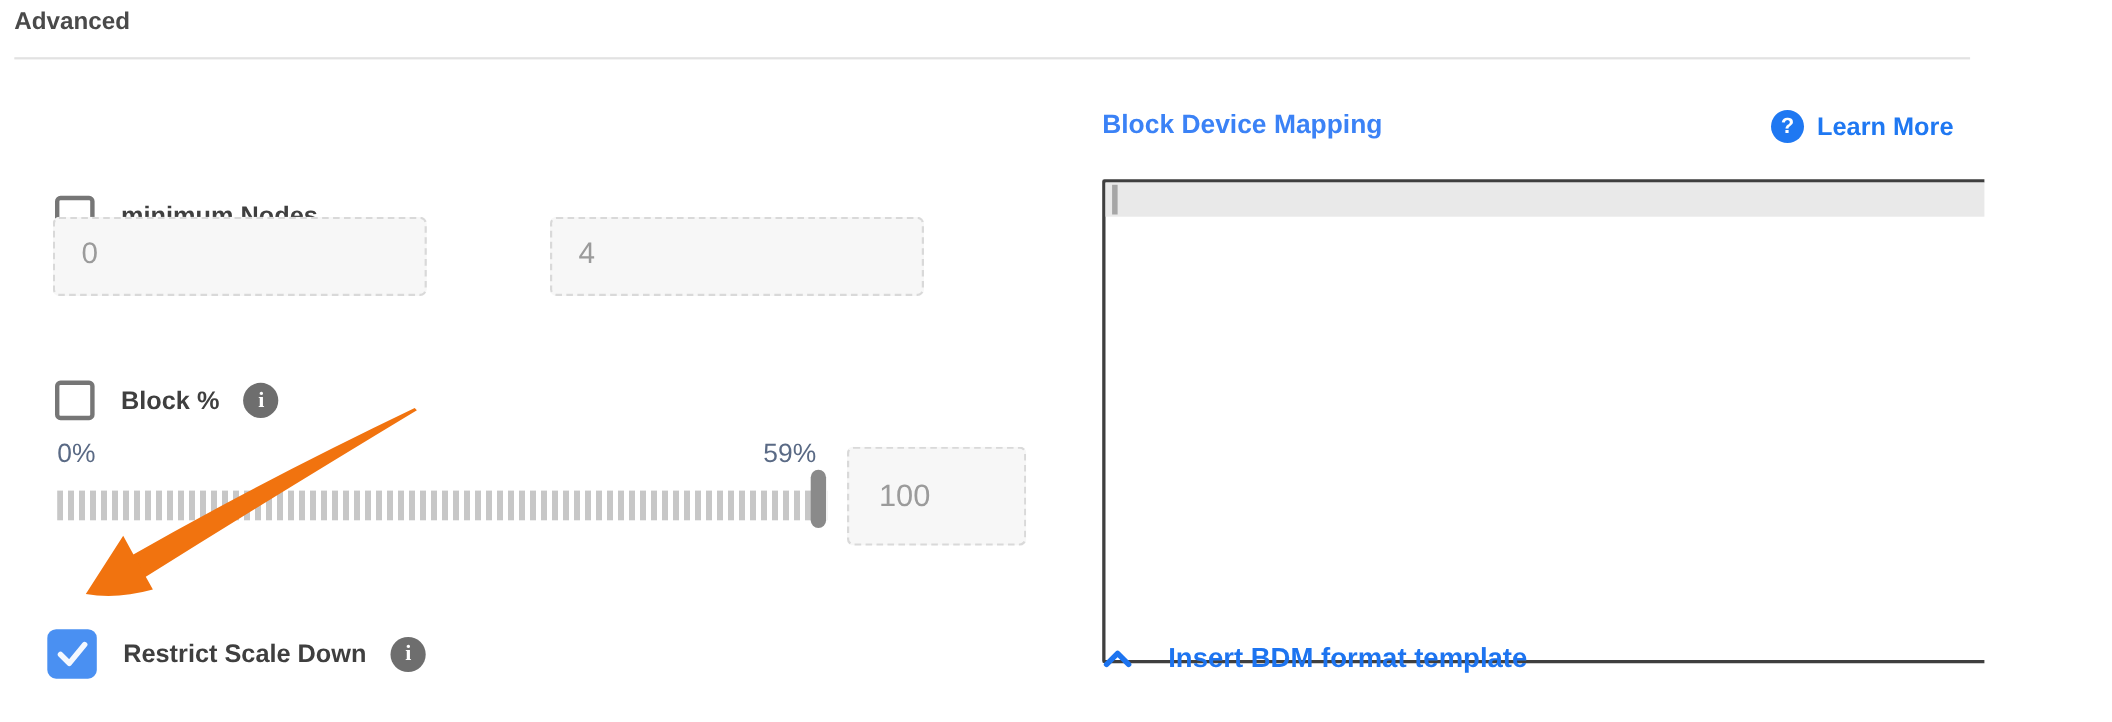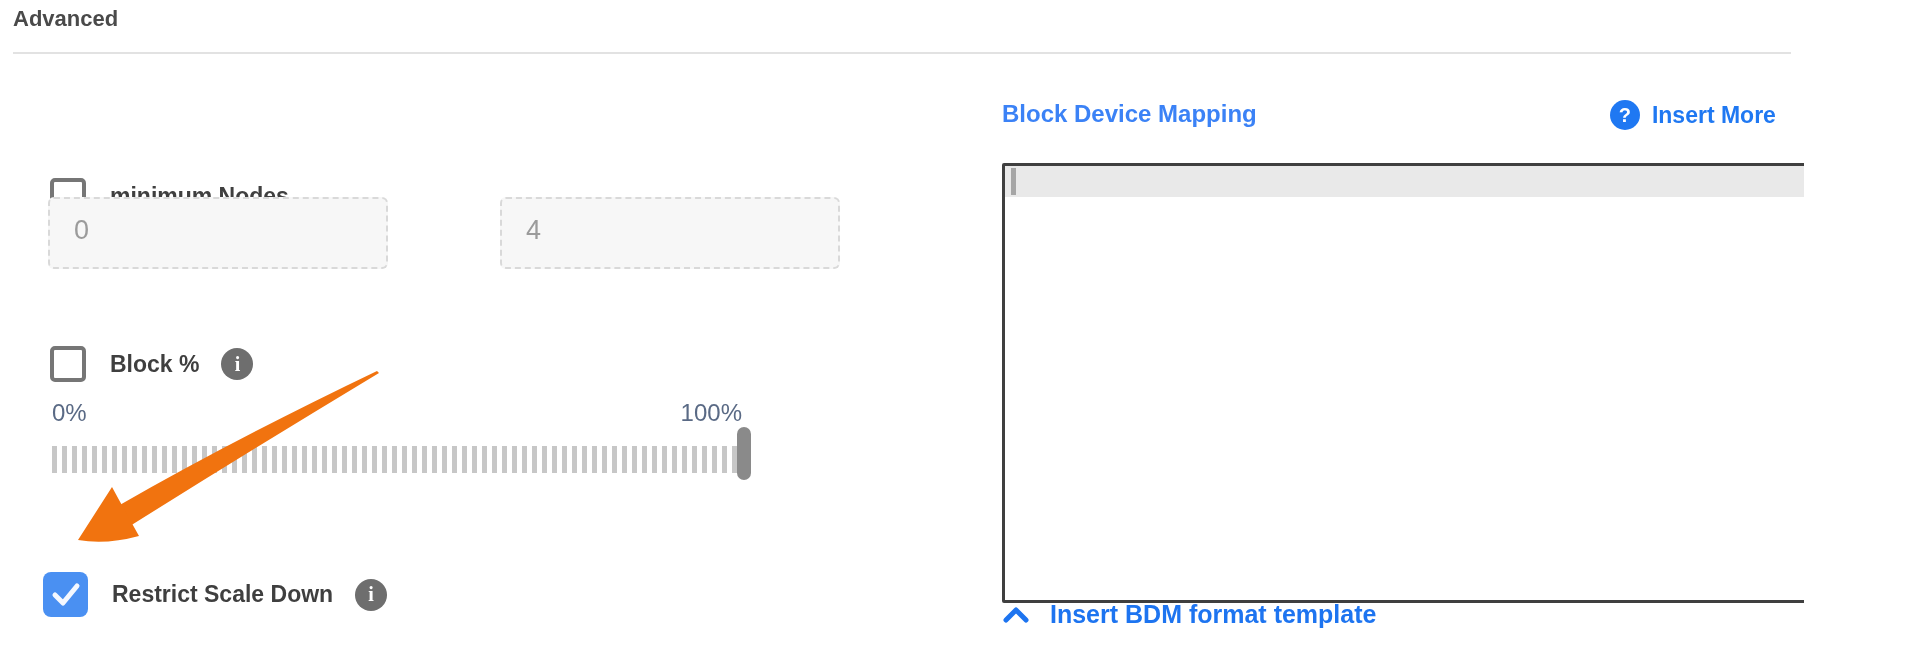--- a/index.html
+++ b/index.html
@@ -34,21 +34,21 @@
   .annot{position:absolute;left:0;top:0;width:500px;height:600px;pointer-events:none;}
 
   
   .bdm-title{position:absolute;left:1002px;top:100px;font-size:24px;font-weight:600;color:#3b82f6;}
   .bdm-links{position:absolute;left:1600px;top:100px;width:303px;display:flex;align-items:center;justify-content:flex-end;gap:28px;}
   .link{display:flex;align-items:center;gap:12px;color:#1f78f2;font-size:23px;font-weight:600;cursor:pointer;white-space:nowrap;}
   .q-icon{width:30px;height:30px;border-radius:50%;background:#1f78f2;color:#fff;display:flex;align-items:center;justify-content:center;font-size:20px;font-weight:700;}
   .editor{position:absolute;left:1002px;top:163px;width:901px;height:440px;box-sizing:border-box;background:#fff;border:3px solid #3f3f3f;border-radius:2px;cursor:text;}
   .editor-line{position:absolute;left:0;top:0;right:0;height:31px;background:#e9e9e9;}
   .editor-caret{position:absolute;left:6px;top:2px;width:5px;height:27px;background:#a6a6a6;}
-  .insert-link{position:absolute;left:1002px;top:600px;display:flex;align-items:center;gap:20px;color:#1d74f0;font-size:25px;font-weight:600;cursor:pointer;}
+  .insert-link{position:absolute;left:1002px;top:584px;display:flex;align-items:center;gap:32px;color:#1d74f0;font-size:25px;font-weight:600;cursor:pointer;}
 </style>
 </head>
 <body>
 
 <div id="screen">
 
   <div class="adv-title">Advanced</div>
   <svg class="adv-chevron" viewBox="0 0 38 30">
     <polyline points="6,9 19,22 32,9" fill="none" stroke="#6f6f6f" stroke-width="4" stroke-linecap="round" stroke-linejoin="round"></polyline>
   </svg>
@@ -65,24 +65,25 @@
   <div class="cbrow" style="left:50px;top:298px;">
     <div class="cb"></div>
     <div class="cblabel">Block %</div>
     <div class="info-icon">
         <span>i</span>
       </div>
   </div>
 
   <div class="slider-labels">
     <span>0%</span>
-    <span>100%</span>
+    <span>59%</span>
   </div>
   <div class="slider-track"></div>
   <div class="slider-handle"></div>
+  <input class="dashed-field f-pct" placeholder="100" style="">
 
   <div class="cbrow" style="left:43px;top:524px;">
     <div class="cb checked">
       <svg width="30" height="26" viewBox="0 0 30 26">
         <polyline points="4,13 12,21 26,4" fill="none" stroke="#f4f8ff" stroke-width="5" stroke-linecap="round" stroke-linejoin="round"></polyline>
       </svg>
     </div>
     <div class="cblabel">Restrict Scale Down</div>
     <div class="info-icon">
         <span>i</span>
@@ -94,21 +95,21 @@
     <path d="M78,540 L112,487 Q125,511 139,536 Q106,545 78,540 Z" fill="#f1730f"></path>
   </svg>
 
   <div class="bdm-title">Block Device Mapping</div>
 
   <div class="bdm-links">
     <div class="link">
       <div class="q-icon">
           <span>?</span>
         </div>
-      <span>Insert More</span>
+      <span>Learn More</span>
     </div>
     <div class="link">
       <svg width="27" height="30" viewBox="0 0 27 30">
         <path d="M9,8 L9,4 Q9,2 11,2 L23,2 Q25,2 25,4 L25,19 Q25,21 23,21 L19,21" fill="none" stroke="#1f78f2" stroke-width="3" stroke-linejoin="round"></path>
         <rect x="2" y="8" width="16" height="20" rx="2.5" fill="none" stroke="#1f78f2" stroke-width="3"></rect>
       </svg>
       <span>Scale</span>
     </div>
   </div>
 

